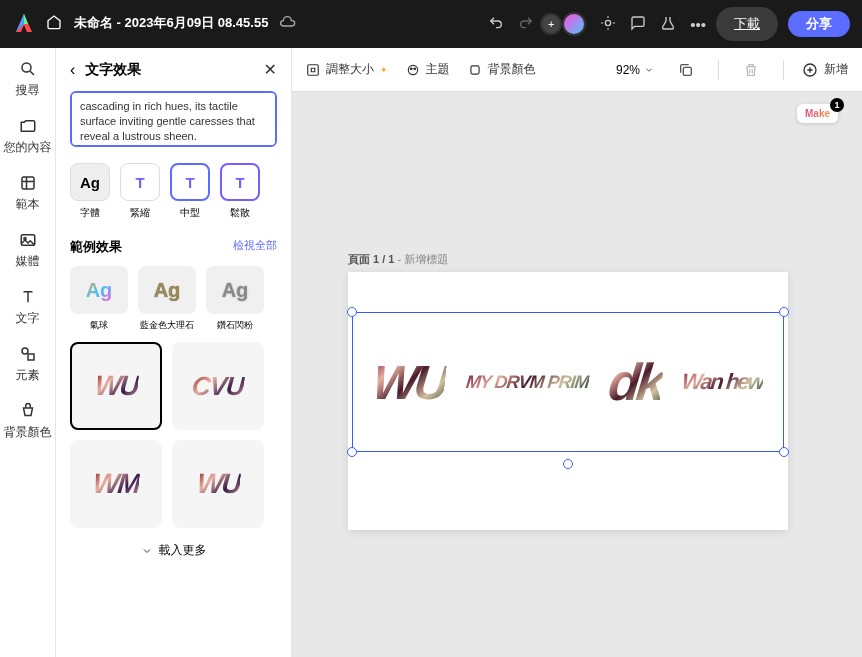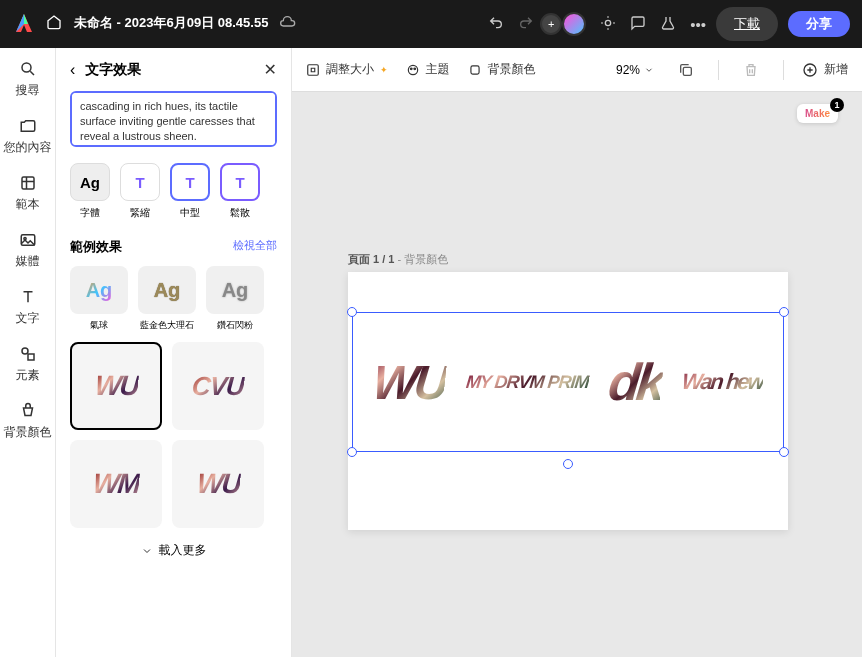--- a/index.html
+++ b/index.html
@@ -328,21 +328,21 @@
           </svg>
         <span>新增</span>
       </div>
     </div>
 
     <div class="canvas-viewport">
       <div class="floating-badge">
         <span class="badge-text">Make</span>
       </div>
       <div class="page-label">
-        <b>頁面 1 / 1</b><span class="sub"> - 背景顏色</span>
+        <b>頁面 1 / 1</b><span class="sub"> - 新增標題</span>
       </div>
       <div class="artboard">
         <div class="selection-box">
           <div class="sel-handle tl"></div>
           <div class="sel-handle tr"></div>
           <div class="sel-handle bl"></div>
           <div class="sel-handle br"></div>
           <div class="sel-handle bc"></div>
           <div class="art-content">
             <span class="glyph">WU</span>

